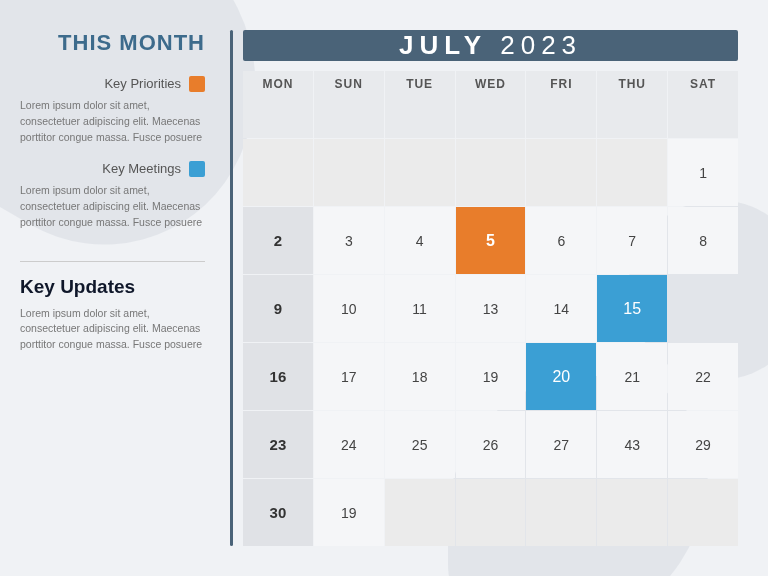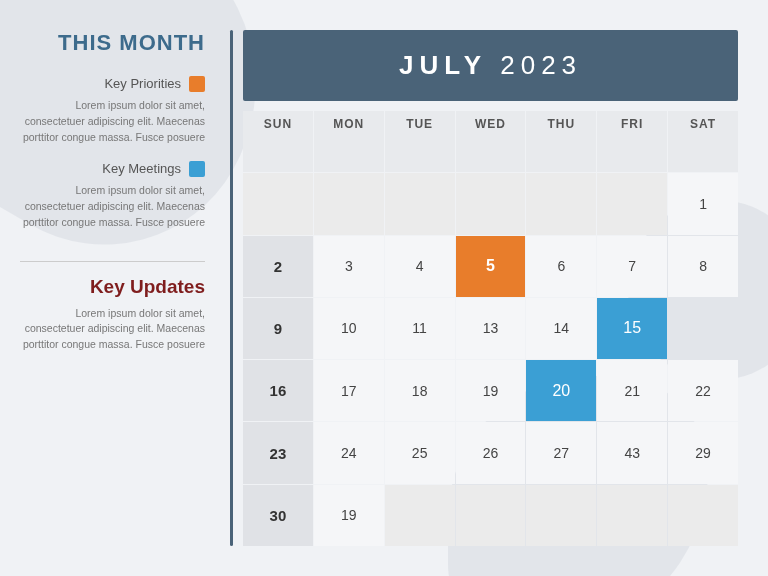--- a/index.html
+++ b/index.html
@@ -90,36 +90,35 @@
       border-radius: 2px;
       flex-shrink: 0;
     }
 
     .color-box-orange { background: #e87d2b; }
     .color-box-blue { background: #3b9fd4; }
 
     .sidebar-text {
       font-size: 10.5px;
       color: #777;
-      text-align: right;
       line-height: 1.5;
     }
 
     .sidebar-divider {
       border: none;
       height: 1px;
       background: #ccc;
       margin: 14px 0;
     }
 
     .sidebar-updates-title {
       font-size: 19px;
       font-weight: 700;
-      color: #7f1d1d;
-      text-align: right;
+      color: #0f172a;
+      text-align: left;
       margin-bottom: 8px;
     }
 
     
     .vertical-divider {
       width: 3px;
       background: #4a6378;
       margin: 0 10px;
       border-radius: 2px;
     }
@@ -128,21 +127,21 @@
     .calendar {
       flex: 1;
       display: flex;
       flex-direction: column;
     }
 
     .calendar-header {
       background: #4a6378;
       color: white;
       text-align: center;
-      padding: 20px 0;
+      padding: 0 0;
       font-size: 26px;
       font-weight: 400;
       letter-spacing: 6px;
       margin-bottom: 10px;
       border-radius: 2px;
     }
 
     .calendar-header .month {
       font-weight: 700;
     }
@@ -252,26 +251,26 @@
   <div class="calendar">
 
     <div class="calendar-header">
       <span class="month">JULY</span>
       <span class="year">2023</span>
     </div>
 
     <div class="calendar-grid">
 
       <div class="calendar-row">
+        <div class="calendar-day-header">MON</div>
         <div class="calendar-day-header">SUN</div>
-        <div class="calendar-day-header">MON</div>
         <div class="calendar-day-header">TUE</div>
         <div class="calendar-day-header">WED</div>
+        <div class="calendar-day-header">FRI</div>
         <div class="calendar-day-header">THU</div>
-        <div class="calendar-day-header">FRI</div>
         <div class="calendar-day-header">SAT</div>
       </div>
 
       <div class="calendar-row">
         <div class="calendar-cell empty"></div>
         <div class="calendar-cell empty"></div>
         <div class="calendar-cell empty"></div>
         <div class="calendar-cell empty"></div>
         <div class="calendar-cell empty"></div>
         <div class="calendar-cell empty"></div>

